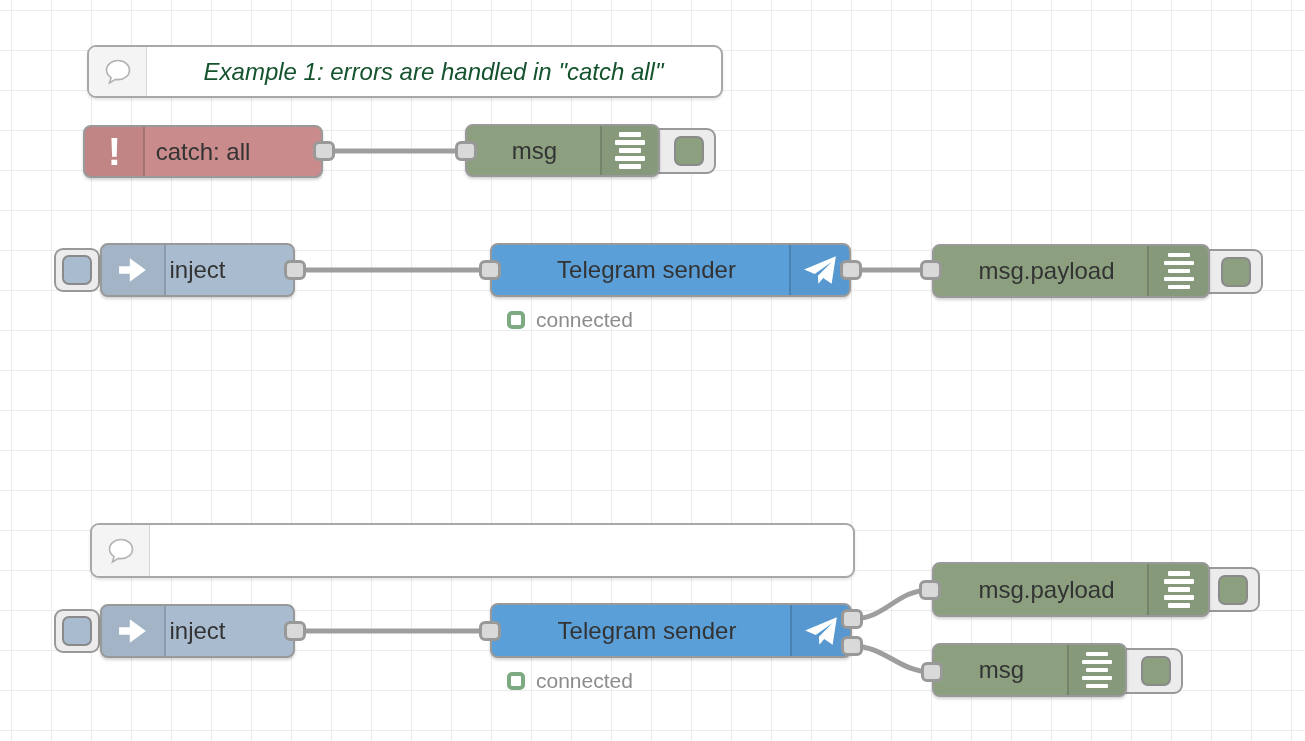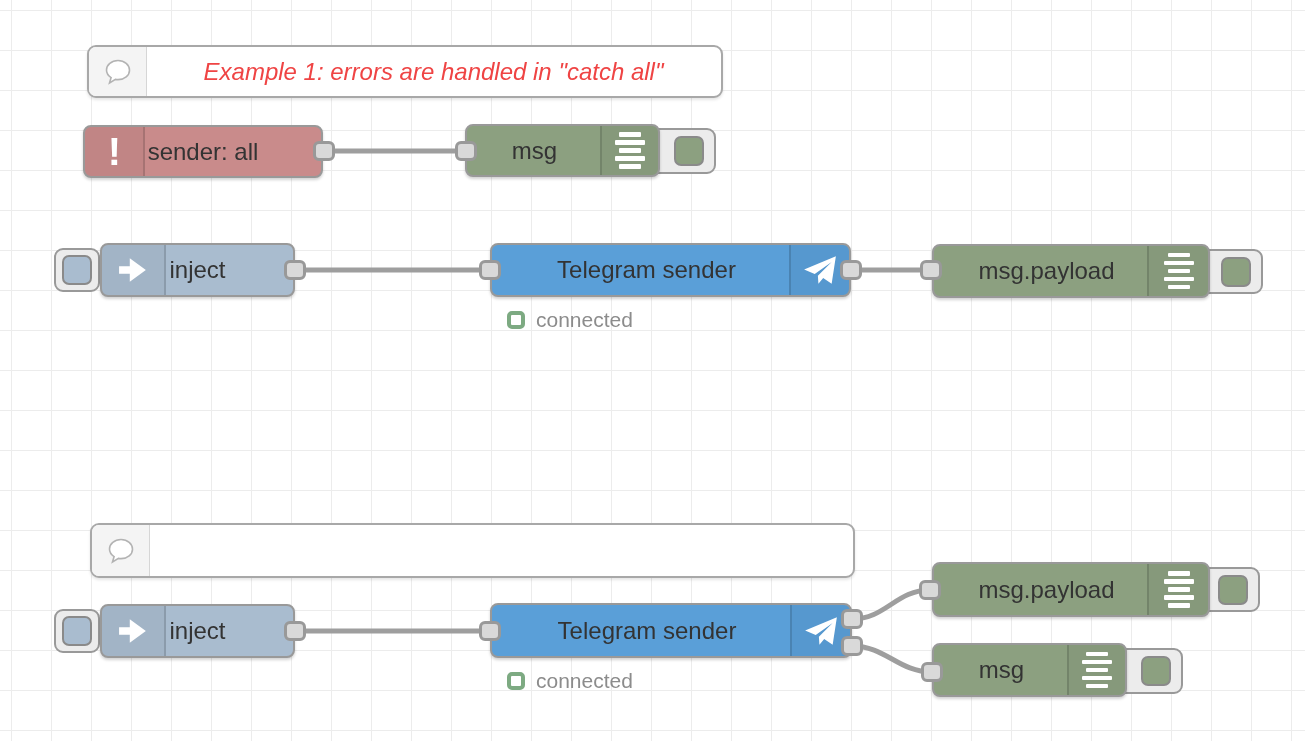--- a/index.html
+++ b/index.html
@@ -36,21 +36,21 @@
 
   .n-catch{background:var(--catch,#c98b8b);}
   .n-inject{background:var(--inject,#a9bccf);}
   .n-telegram{background:var(--telegram,#5a9fd8);}
   .n-debug{background:var(--debug,#8ca080);}
 
   .comment{
     position:absolute;z-index:3;box-sizing:border-box;background:#fff;
     border:2px solid #a8a8a8;border-radius:9px;
     box-shadow:0 2px 3px rgba(0,0,0,0.10);
-    font-size:24px;font-style:italic;color:#ef4444;
+    font-size:24px;font-style:italic;color:#14532d;
   }
   .comment .c-icon{
     position:absolute;left:0;top:0;bottom:0;width:57px;background:#f4f4f4;
     border-right:1px solid #d6d6d6;border-radius:7px 0 0 7px;
     display:flex;align-items:center;justify-content:center;
   }
   .comment .label{
     position:absolute;left:57px;right:0;top:0;bottom:0;
     display:flex;align-items:center;justify-content:center;white-space:nowrap;
   }
@@ -109,21 +109,21 @@
         <path d="M14 2.5 C7.5 2.5 2.5 6.7 2.5 12 c0 3.1 1.8 5.8 4.6 7.6 L5.5 25 l6-3.6 c.8.15 1.7.23 2.5.23 6.5 0 11.5-4.2 11.5-9.5 S20.5 2.5 14 2.5z" fill="#ffffff" stroke="#b3b3b3" stroke-width="1.6"></path>
       </svg>
     </div>
     <span class="label">Example 1: errors are handled in "catch all"</span>
   </div>
 
   <div class="node n-catch" style="left:83px;top:125px;width:240px;height:53px;">
     <div class="icon-sec icon-left" style="width:58px;">
       <span class="excl">!</span>
     </div>
-    <span class="label">sender: all</span>
+    <span class="label">catch: all</span>
   </div>
   <div class="port" style="left:313px;top:141px;"></div>
 
   <div class="toggle-btn btn-right" style="left:648px;top:128px;width:68px;height:46px;">
     <span class="toggle-inner inner-debug"></span>
   </div>
   <div class="node n-debug" style="left:465px;top:124px;width:195px;height:53px;">
     <div class="icon-sec icon-right" style="width:56px;">
       <span class="dbg-icon">
           <i class="dbg-b1"></i>

